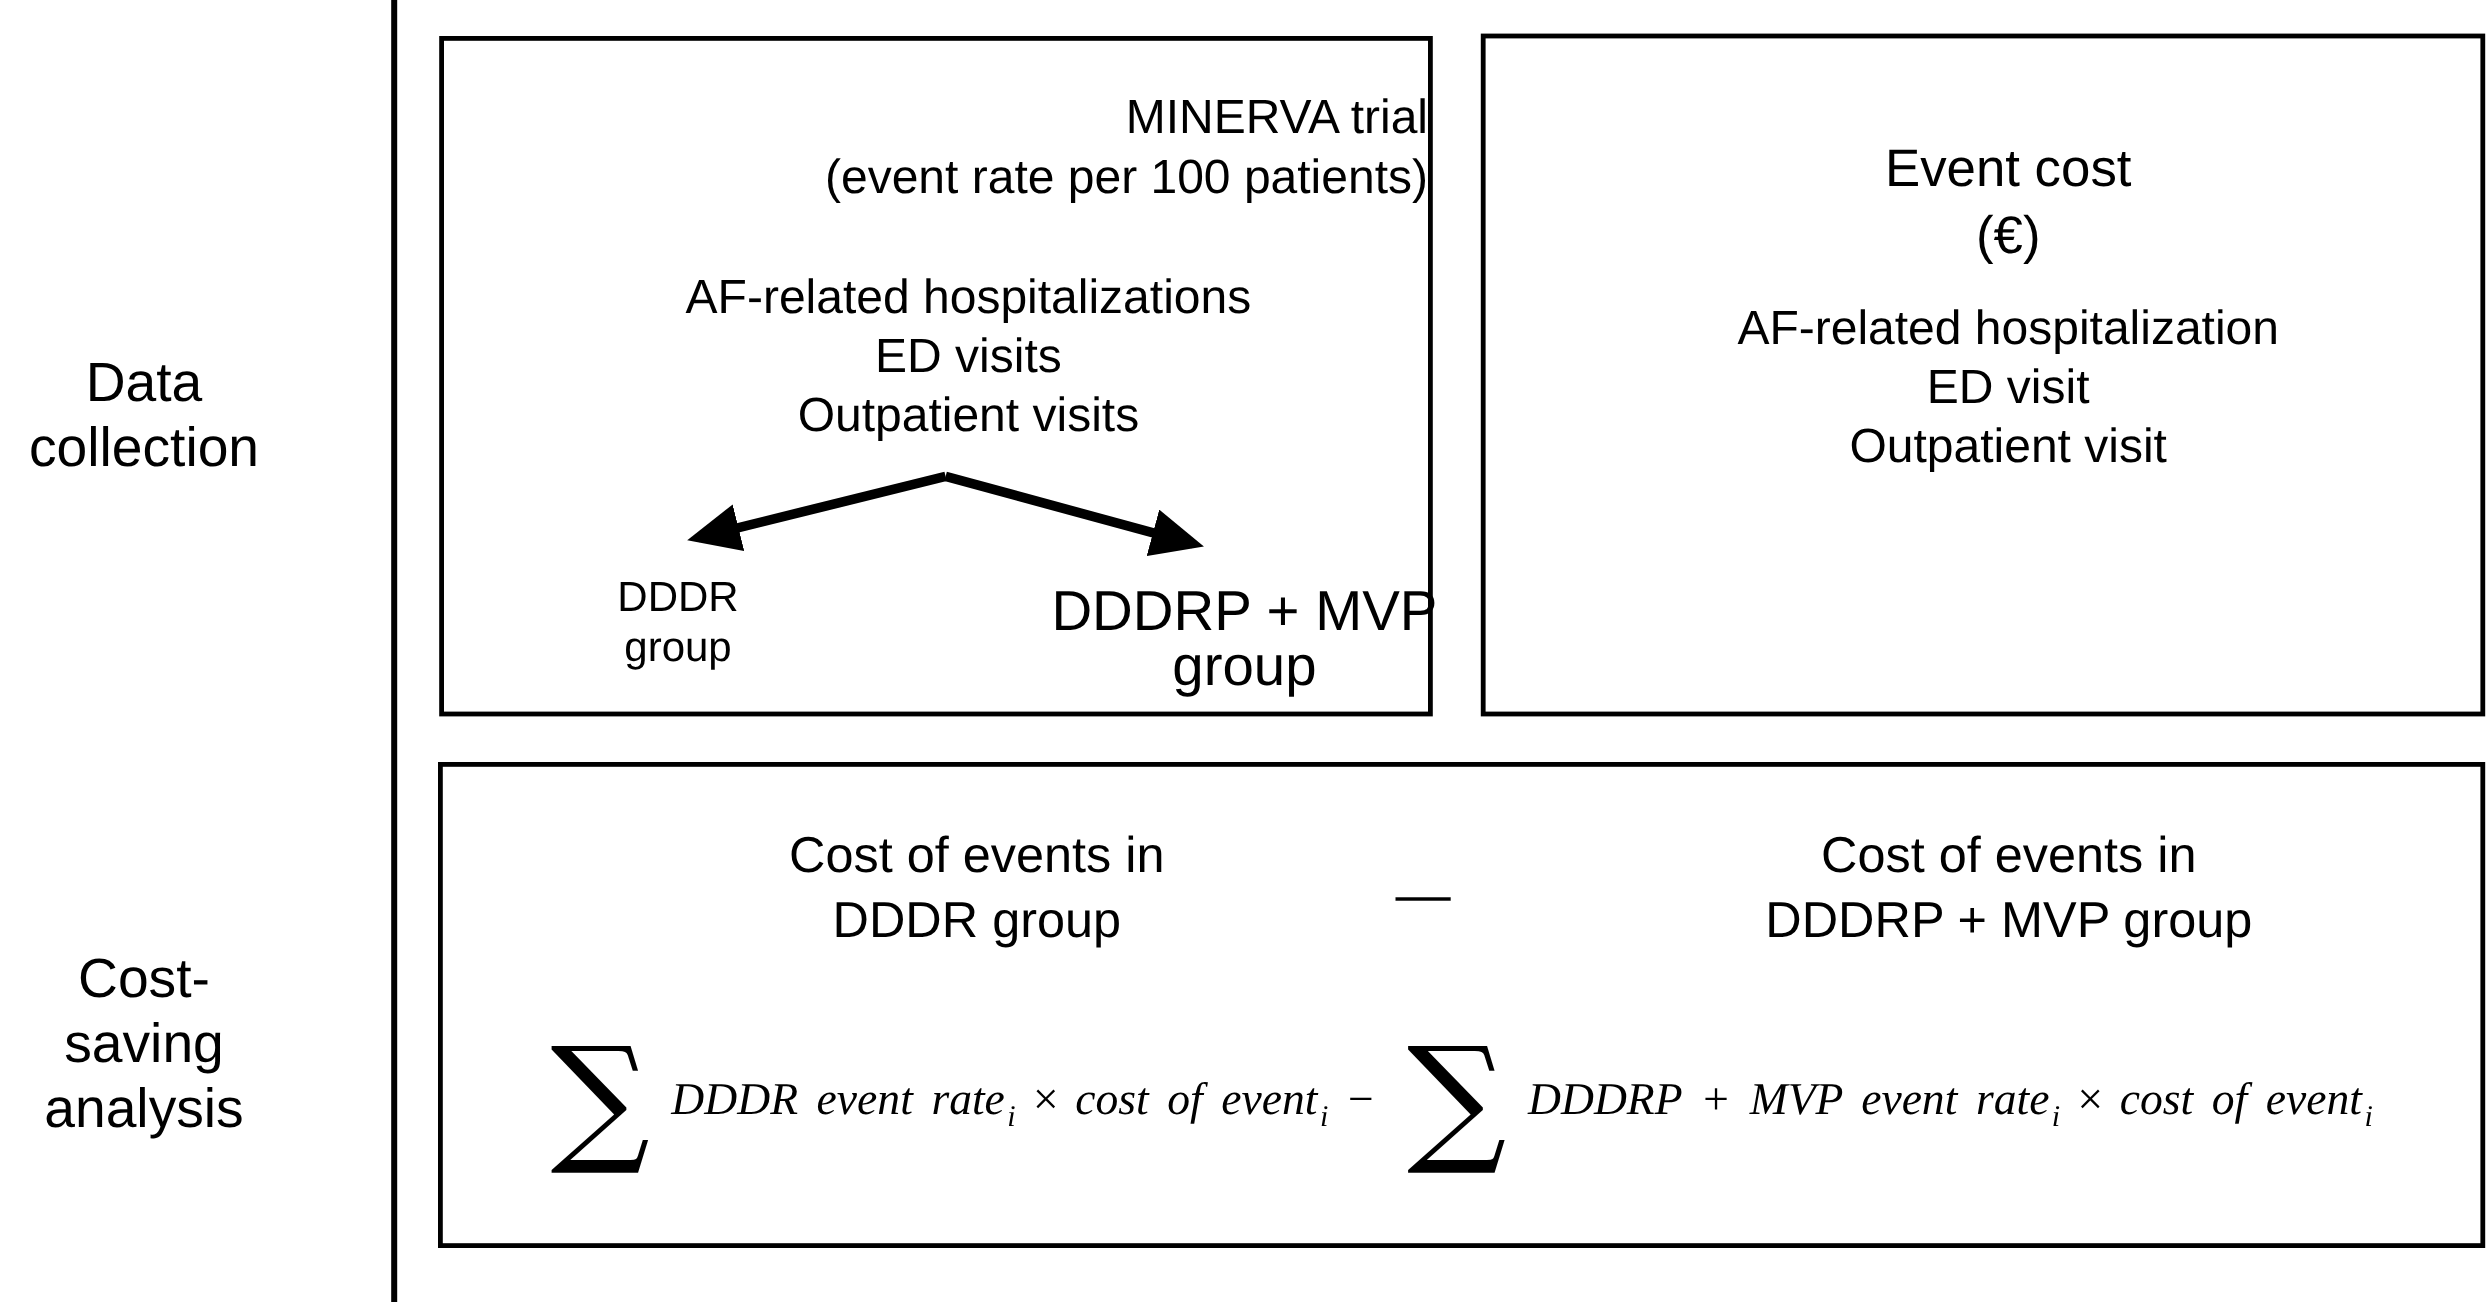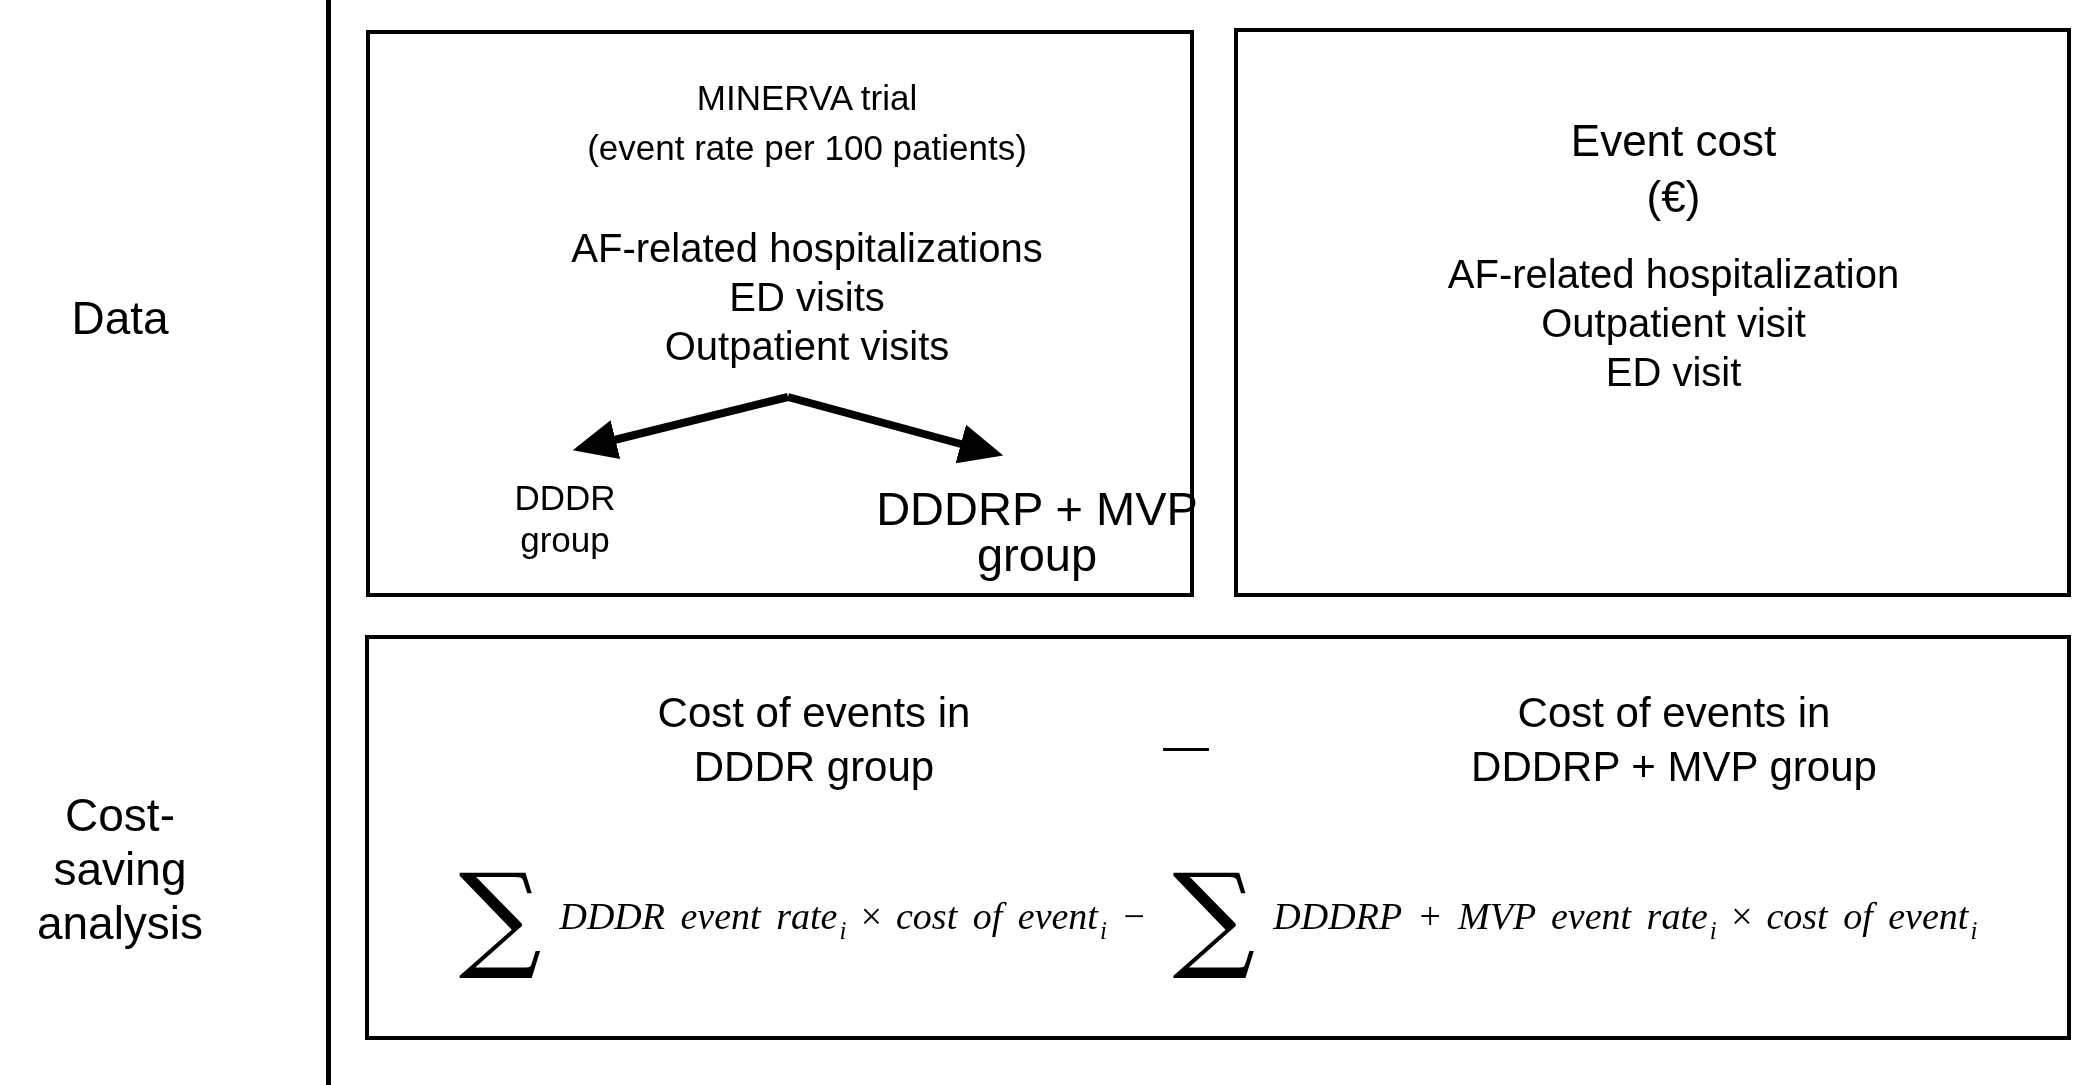--- a/index.html
+++ b/index.html
@@ -22,21 +22,21 @@
   .row-label.data{top:291px;}
   .row-label.cost{top:788px;}
 
   
   .box{border:4px solid #000;background:#fff;box-sizing:border-box;}
   .box-minerva{left:366px;top:30px;width:828px;height:567px;}
   .box-eventcost{left:1234px;top:28px;width:837px;height:569px;}
   .box-analysis{left:365px;top:635px;width:1706px;height:405px;}
 
   
-  .b1-title{left:54px;right:0;top:39px;font-size:35px;line-height:50px;}
+  .b1-title{left:54px;right:0;top:39px;font-size:40px;line-height:50px;text-align:right;}
   .b1-items{left:54px;right:0;top:190px;font-size:40px;line-height:49px;}
   .b1-arrow{left:0;top:0;width:820px;height:559px;}
   .b1-group-left{left:111px;top:443px;width:168px;font-size:35px;line-height:42px;}
   .b1-group-right{left:472px;top:452px;width:390px;font-size:47px;line-height:46px;}
 
   
   .b2-title{left:42px;right:0;top:54px;font-size:44px;line-height:56px;margin-top:27px;}
   .b2-items{left:42px;right:0;top:218px;font-size:40px;line-height:49px;}
 
   
@@ -69,20 +69,21 @@
 </style>
 </head>
 <body>
 
 <div class="page">
 
   <div class="abs divider"></div>
 
   <div class="abs row-label data">
     <div>Data</div>
+    <div>collection</div>
   </div>
 
   <div class="abs row-label cost">
     <div>Cost-saving</div>
     <div>analysis</div>
   </div>
 
   <div class="abs box box-minerva">
     <div class="abs b1-title center">
       <div>MINERVA trial</div>
@@ -112,22 +113,22 @@
     </div>
   </div>
 
   <div class="abs box box-eventcost">
     <div class="abs b2-title center">
       <div>Event cost</div>
       <div>(€)</div>
     </div>
     <div class="abs b2-items center">
       <div>AF-related hospitalization</div>
+      <div>ED visit</div>
       <div>Outpatient visit</div>
-      <div>ED visit</div>
     </div>
   </div>
 
   <div class="abs box box-analysis">
     <div class="abs b3-left center">
       <div>Cost of events in</div>
       <div>DDDR group</div>
     </div>
     <div class="abs b3-dash">—</div>
     <div class="abs b3-right center">

